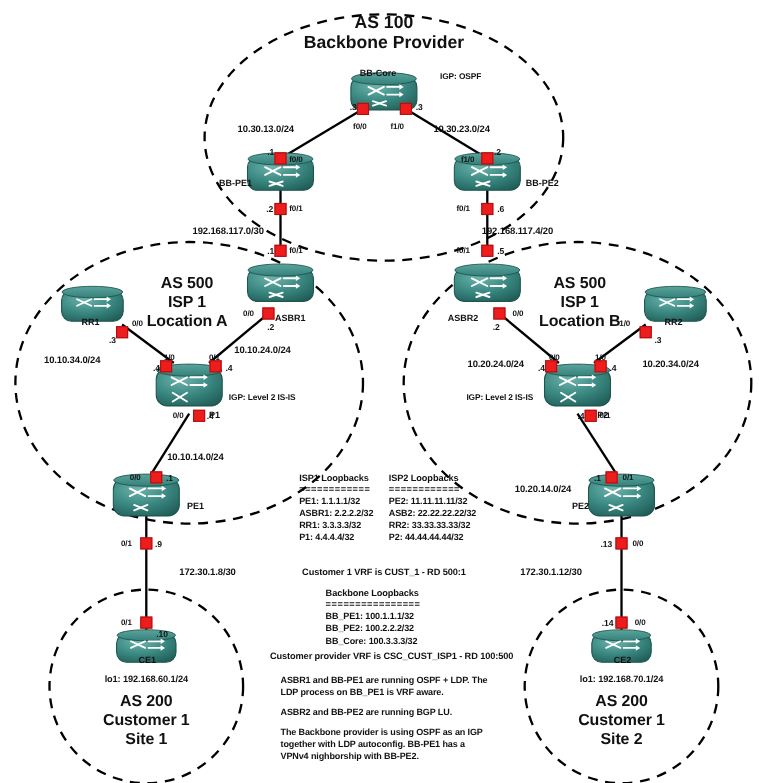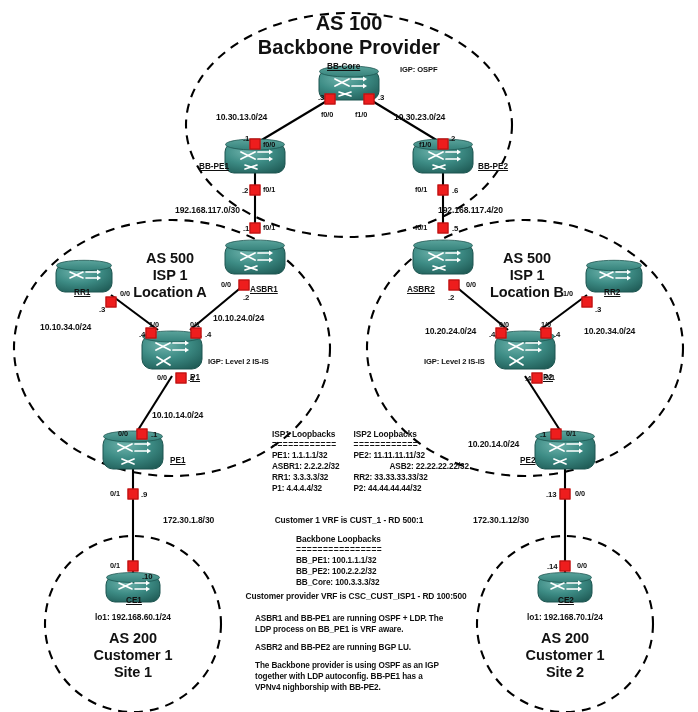--- a/index.html
+++ b/index.html
@@ -3,34 +3,34 @@
 <meta charset="utf-8">
 <style>
   html,body{margin:0;padding:0;background:#ffffff;}
   body{width:698px;height:712px;overflow:hidden;
        font-family:"Liberation Sans","DejaVu Sans",sans-serif;color:#000;}
   #stage{position:relative;width:698px;height:712px;}
   svg.layer{position:absolute;left:0;top:0;width:698px;height:712px;}
 
   .lbl{position:absolute;font-weight:bold;color:#111;white-space:nowrap;
        line-height:1.18;letter-spacing:-0.1px;}
-  .t-cloudtitle{font-size:20px;text-align:center;letter-spacing:0px;}
+  .t-cloudtitle{font-size:16px;text-align:center;letter-spacing:0px;}
   .t-astitle{font-size:14.5px;text-align:center;}
   .t-net{font-size:8.6px;}
   .t-int{font-size:7.3px;}
   .t-dot{font-size:7.8px;}
   .t-igp{font-size:7.6px;}
   .t-lo{font-size:8.4px;}
   .t-note{font-size:8.2px;line-height:1.35;}
   .t-notehdr{font-size:8.4px;}
   .ctr{transform:translateX(-50%);text-align:center;}
 
   
   .router{position:absolute;transform:translate(-50%,-50%);}
-  .rtr-name{position:absolute;font-size:8.2px;font-weight:bold;color:#111;white-space:nowrap;text-decoration:underline;}
+  .rtr-name{position:absolute;font-size:8.2px;font-weight:bold;color:#111;white-space:nowrap;}
 
   
   .ifsq{position:absolute;width:9px;height:9px;background:#ee1d1d;
         border:1px solid #b01010;transform:translate(-50%,-50%);}
 </style>
 </head>
 <body>
 
 <div id="stage">
 
@@ -451,21 +451,21 @@
       <div class="lbl t-notehdr" style="position:static;letter-spacing:0.5px;">============</div>
       <div class="lbl t-note" style="position:static;">PE1: 1.1.1.1/32</div>
       <div class="lbl t-note" style="position:static;">ASBR1: 2.2.2.2/32</div>
       <div class="lbl t-note" style="position:static;">RR1: 3.3.3.3/32</div>
       <div class="lbl t-note" style="position:static;">P1: 4.4.4.4/32</div>
     </div>
     <div>
       <div class="lbl t-notehdr" style="position:static;">ISP2 Loopbacks</div>
       <div class="lbl t-notehdr" style="position:static;letter-spacing:0.5px;">============</div>
       <div class="lbl t-note" style="position:static;">PE2: 11.11.11.11/32</div>
-      <div class="lbl t-note" style="position:static;margin-left:36px;">ASB2: 22.22.22.22/32</div>
+      <div class="lbl t-note" style="position:static;">ASB2: 22.22.22.22/32</div>
       <div class="lbl t-note" style="position:static;">RR2: 33.33.33.33/32</div>
       <div class="lbl t-note" style="position:static;">P2: 44.44.44.44/32</div>
     </div>
   </div>
 
   <div class="lbl t-notehdr ctr" style="left:349px;top:516px;">Customer 1 VRF is CUST_1 -  RD 500:1</div>
 
   <div style="position:absolute;left:296px;top:535px;">
     <div class="lbl t-notehdr" style="position:static;">Backbone Loopbacks</div>
     <div class="lbl t-notehdr" style="position:static;letter-spacing:0.5px;">================</div>

